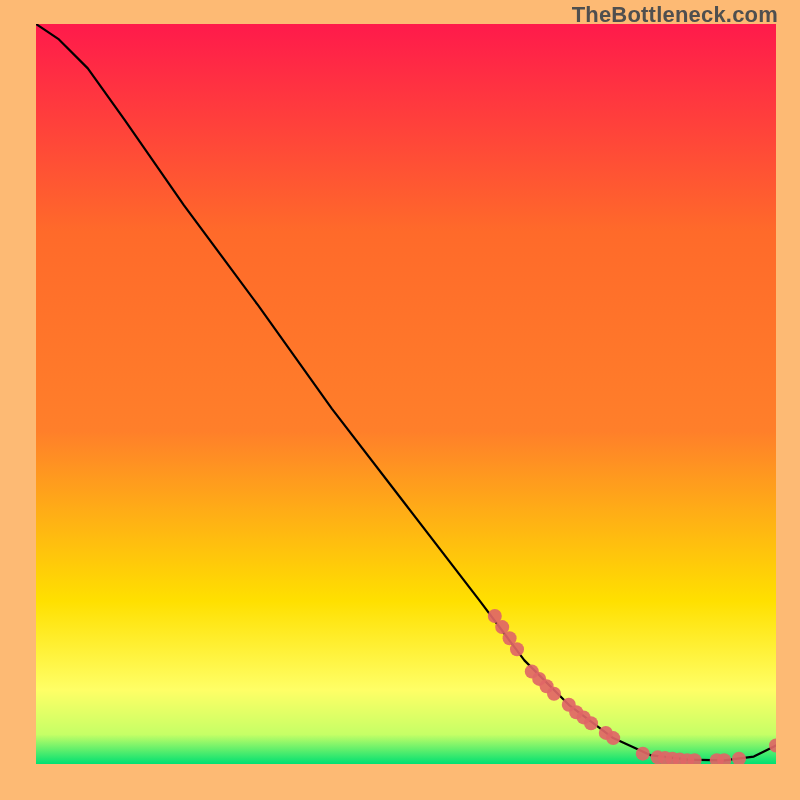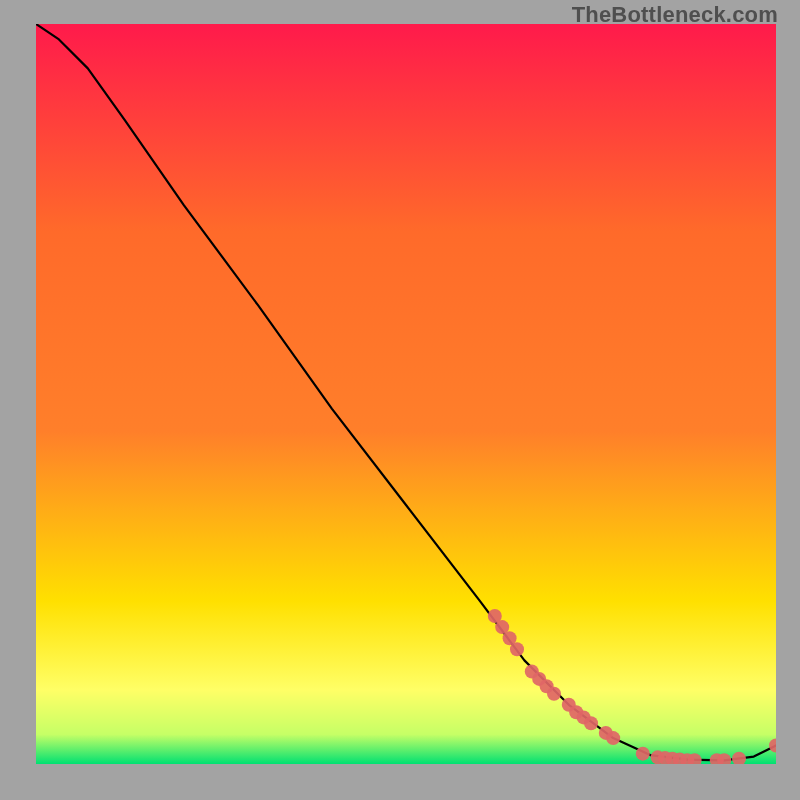--- a/index.html
+++ b/index.html
@@ -8,21 +8,21 @@
     width: 800px;
     height: 800px;
     background: #000000;
     overflow: hidden;
     font-family: Arial, Helvetica, sans-serif;
   }
   .outer {
     position: relative;
     width: 800px;
     height: 800px;
-    background: #a3a3a3;
+    background: #fdba74;
   }
   .plot-frame {
     position: absolute;
     left: 36px;
     top: 24px;
     width: 740px;
     height: 740px;
     box-sizing: border-box;
   }
   .plot-inner {

